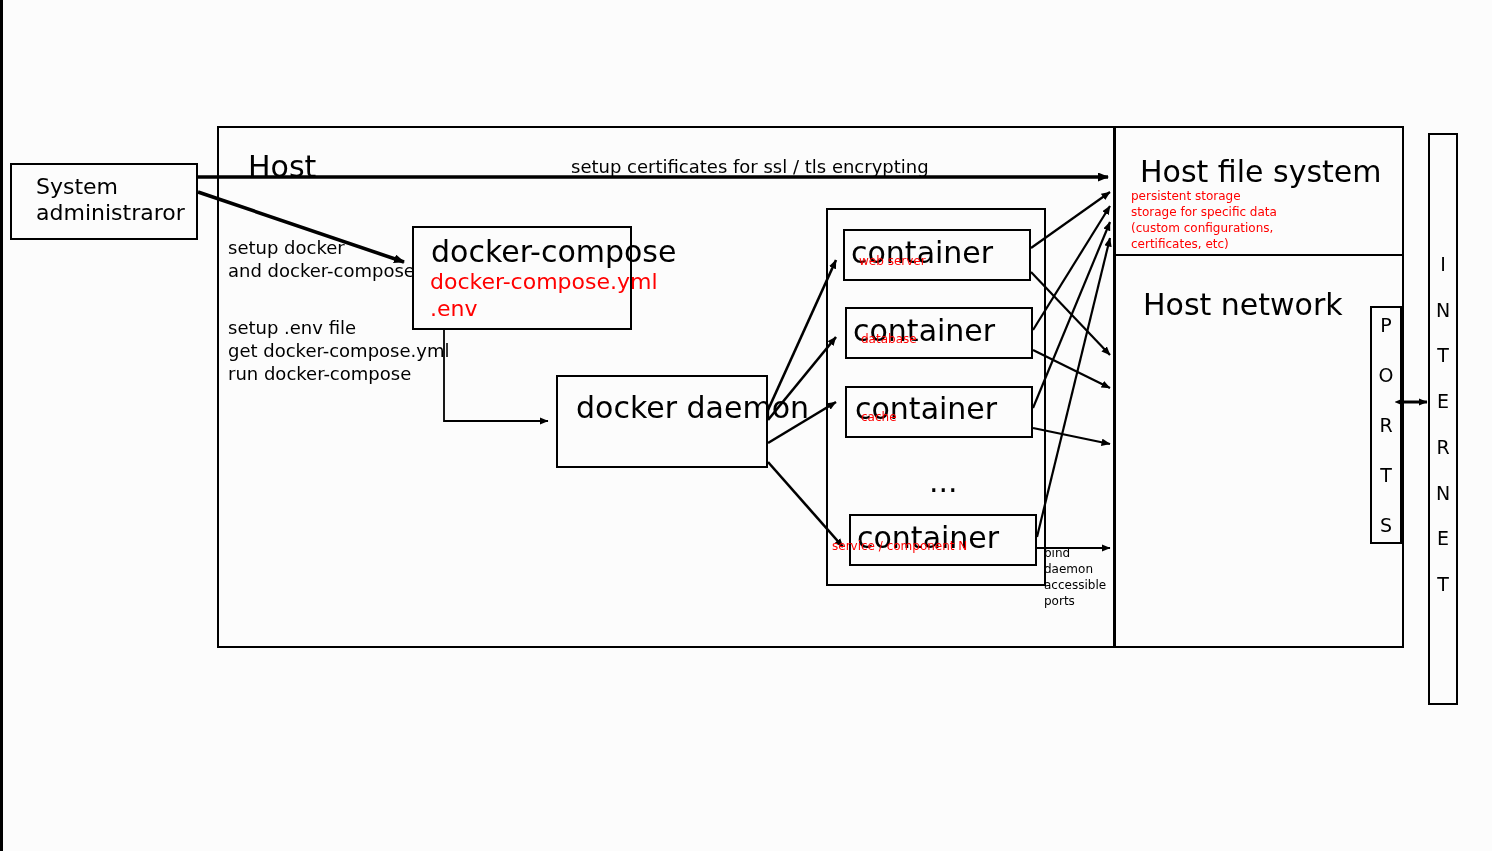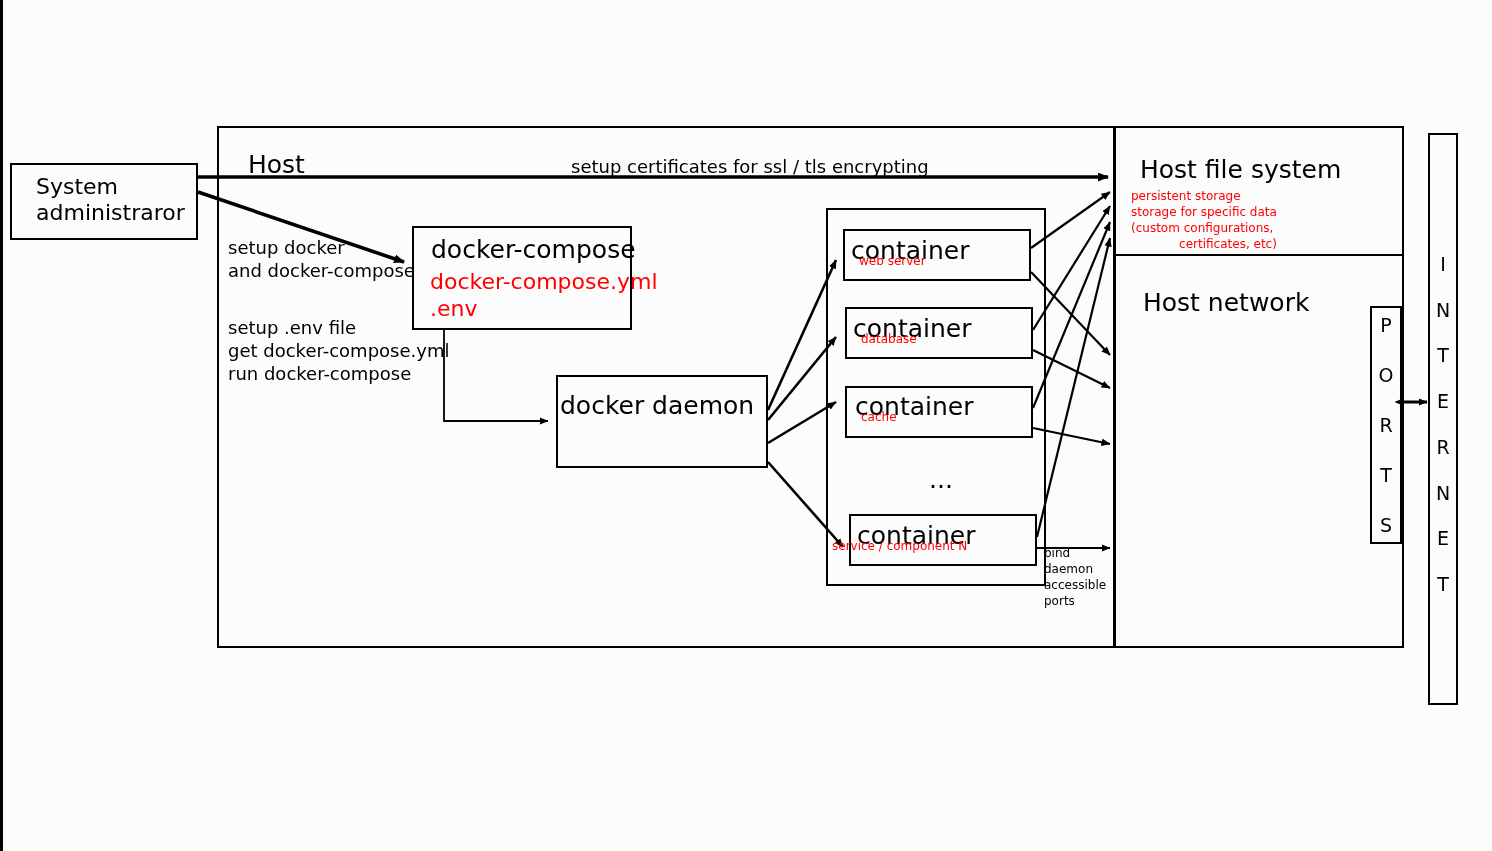--- a/index.html
+++ b/index.html
@@ -34,21 +34,21 @@
     border: 2px solid #000000;
     background: transparent;
   }
   .t {
     position: absolute;
     color: #000000;
     white-space: pre;
     line-height: 1.16;
   }
   .red { color: #ff0000; }
-  .big { font-size: 25px; }
+  .big { font-size: 30px; }
   .mid { font-size: 22px; }
   .sm  { font-size: 18px; }
   .xs  { font-size: 12px; }
   .vstack {
     position: absolute;
     display: flex;
     flex-direction: column;
     align-items: center;
     justify-content: space-between;
     font-size: 19px;
@@ -134,21 +134,21 @@
     <div class="t sm" style="position:relative; left:0; top:6px;">get docker-compose.yml</div>
     <div class="t sm" style="position:relative; left:0; top:8px;">run docker-compose</div>
   </div>
 
   <div class="t sm" style="left:571px; top:157px;">setup certificates for ssl / tls encrypting</div>
 
   <div class="t big" style="left:431px; top:235px;">docker-compose</div>
   <div class="t mid red" style="left:430px; top:269px;">docker-compose.yml</div>
   <div class="t mid red" style="left:430px; top:296px;">.env</div>
 
-  <div class="t big" style="left:560px; top:391px;">docker daemon</div>
+  <div class="t big" style="left:576px; top:391px;">docker daemon</div>
 
   <div class="t big" style="left:851px; top:236px;">container</div>
   <div class="t xs red" style="left:859px; top:255px;">web server</div>
 
   <div class="t big" style="left:853px; top:314px;">container</div>
   <div class="t xs red" style="left:861px; top:333px;">database</div>
 
   <div class="t big" style="left:855px; top:392px;">container</div>
   <div class="t xs red" style="left:861px; top:411px;">cache</div>
 
@@ -162,21 +162,21 @@
     <div class="t xs" style="position:relative; left:0; top:2px;">daemon</div>
     <div class="t xs" style="position:relative; left:0; top:4px;">accessible</div>
     <div class="t xs" style="position:relative; left:0; top:6px;">ports</div>
   </div>
 
   <div class="t big" style="left:1140px; top:155px;">Host file system</div>
   <div style="position:absolute; left:1131px; top:190px;">
     <div class="t xs red" style="position:relative; left:0; top:0;">persistent storage</div>
     <div class="t xs red" style="position:relative; left:0; top:2px;">storage for specific data</div>
     <div class="t xs red" style="position:relative; left:0; top:4px;">(custom configurations,</div>
-    <div class="t xs red" style="position:relative; left:0; top:6px;text-align:right;">certificates, etc)</div>
+    <div class="t xs red" style="position:relative; left:0; top:6px;">certificates, etc)</div>
   </div>
 
   <div class="t big" style="left:1143px; top:288px;">Host network</div>
 
   <div class="vstack" style="left:1370px; top:314px; width:32px; height:222px;">
     <span>P</span>
     <span>O</span>
     <span>R</span>
     <span>T</span>
     <span>S</span>

